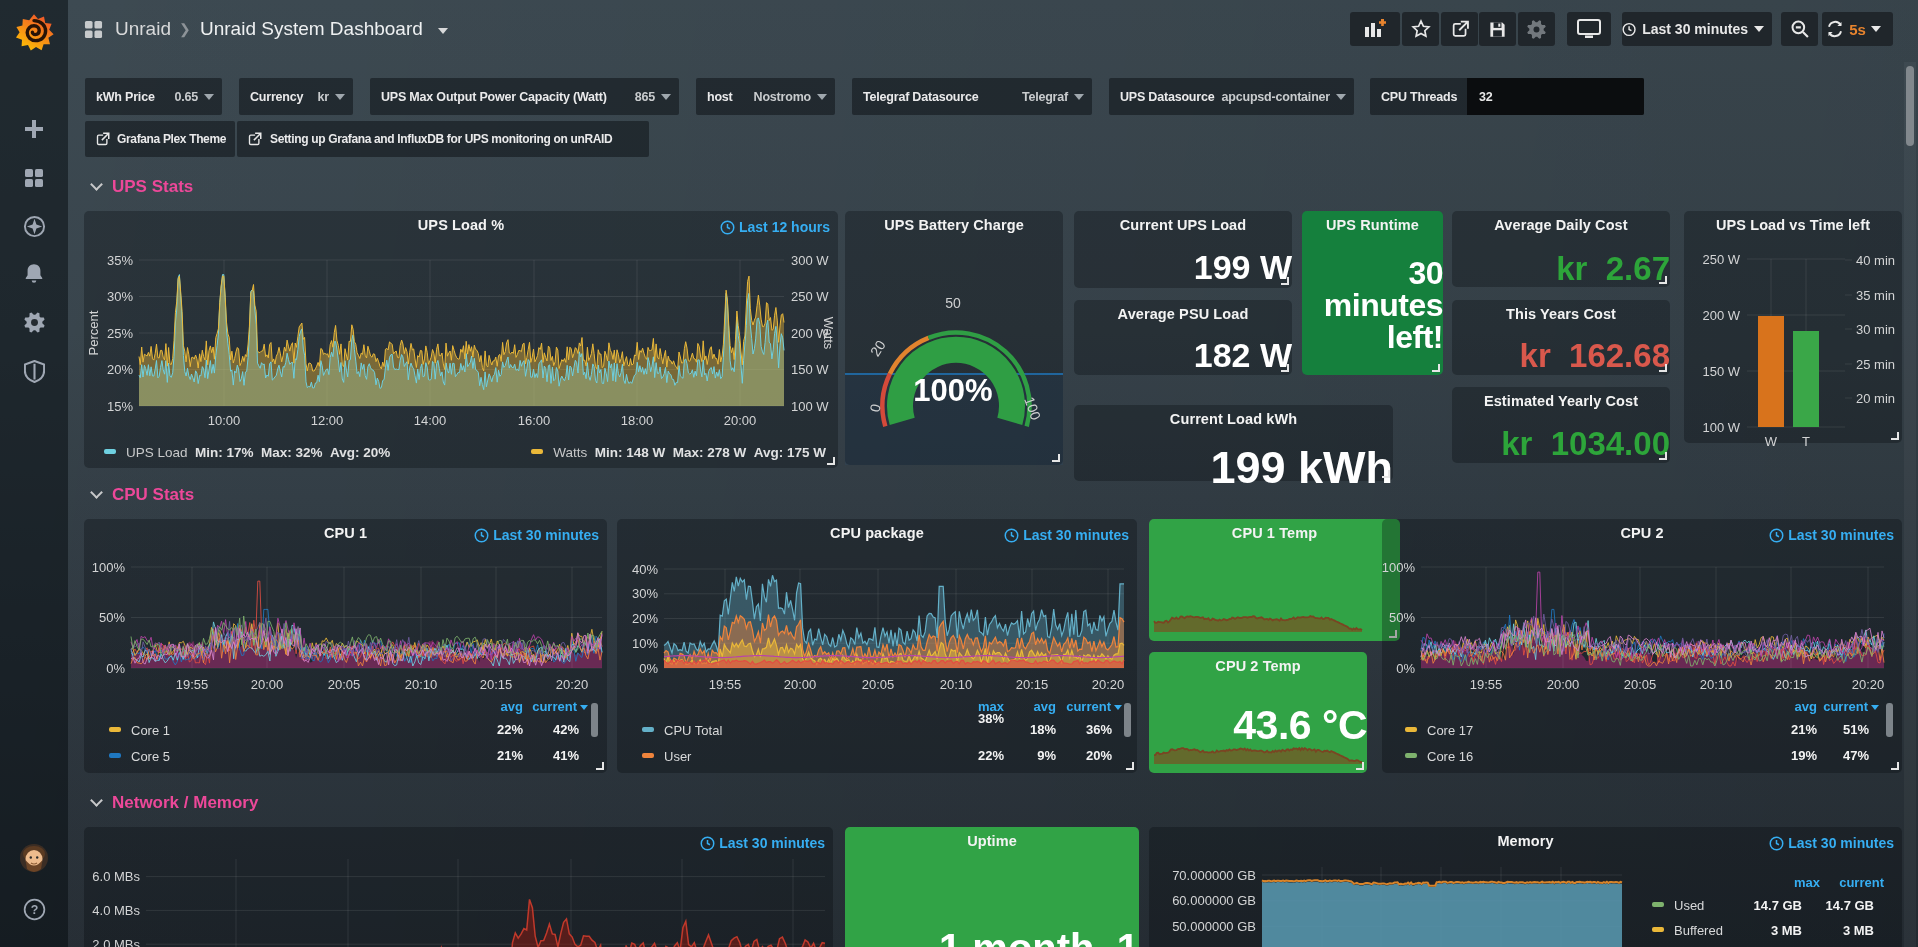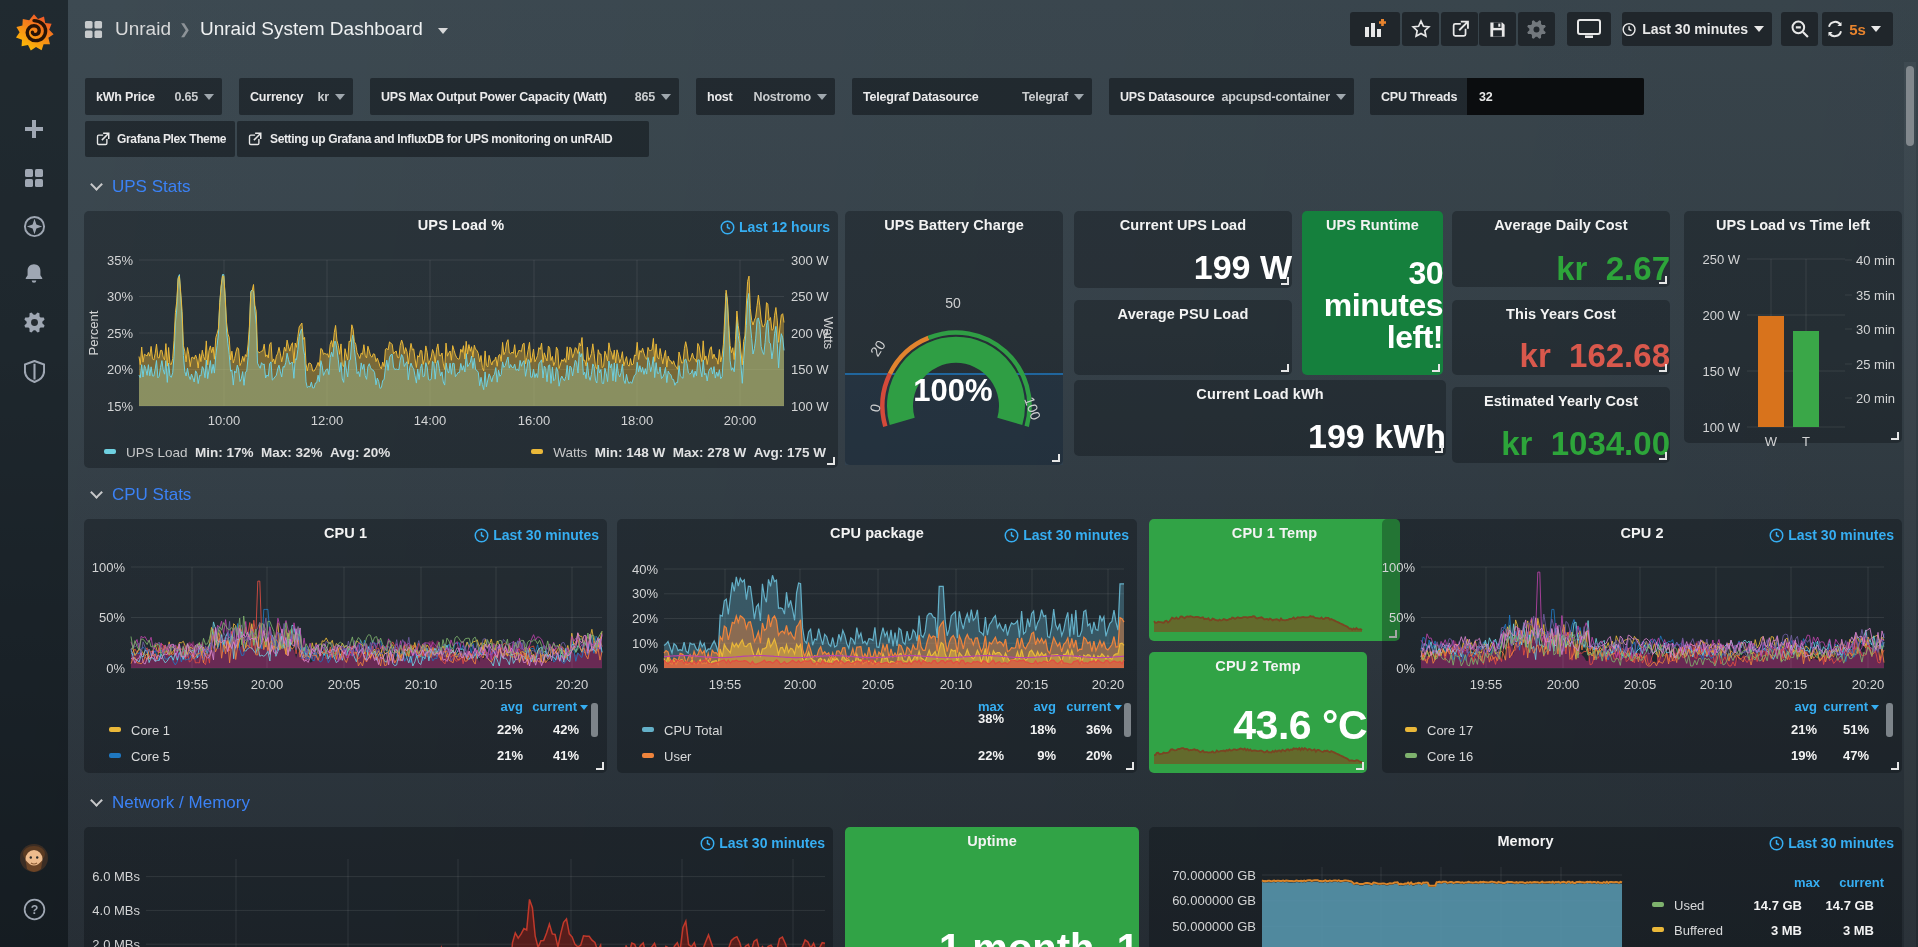--- a/index.html
+++ b/index.html
@@ -12,21 +12,21 @@
 .panel.green{background:#31a346}
 .panel.orange{background:#15803d}
 .ptitle{position:absolute;top:6px;left:0;right:0;text-align:center;font-size:14.5px;font-weight:bold;color:#f3f3f3;letter-spacing:0.1px}
 .trange{position:absolute;top:8px;right:8px;font-size:14px;font-weight:bold;color:#36aef2;display:flex;align-items:center;gap:4px}
 .ax{font-size:13px;fill:#d3d4d5;font-family:"Liberation Sans",sans-serif}
 .gl{stroke:rgba(255,255,255,0.09);stroke-width:1}
 .glab{font-size:14px;fill:#cfd0d1;font-family:"Liberation Sans",sans-serif}
 .gval{font-size:31px;font-weight:bold;fill:#fff;font-family:"Liberation Sans",sans-serif}
 .statv{position:absolute;left:0;right:0;text-align:right;font-weight:bold;color:#fff}
 .corner{position:absolute;right:3px;bottom:3px;width:8px;height:8px;border-right:2px solid #e6e6e6;border-bottom:2px solid #e6e6e6}
-.sechdr{position:absolute;font-size:17px;font-weight:normal;color:#3b82f6}
+.sechdr{position:absolute;font-size:17px;font-weight:bold;color:#ec4899}
 .chev{display:inline-block;width:9px;height:9px;border-left:2px solid #c8c9ca;border-bottom:2px solid #c8c9ca;transform:rotate(-45deg);margin-right:11px;position:relative;top:-3px}
 .varbox{position:absolute;height:37px;background:rgba(9,14,18,0.5);border-radius:2px;display:flex;align-items:center;font-size:12.5px;letter-spacing:-0.2px;font-weight:bold;white-space:nowrap}
 .varbox .lab{color:#eaeaeb;padding-left:11px}
 .varbox .val{color:#c9ccce;margin-left:auto}
 .caret{display:inline-block;width:0;height:0;border-left:5px solid transparent;border-right:5px solid transparent;border-top:6px solid #9fa7ad;margin-left:6px;margin-right:8px;flex:none}
 .linkbox{position:absolute;height:36px;background:rgba(9,14,18,0.5);border-radius:2px;display:flex;align-items:center;font-size:12px;letter-spacing:-0.35px;font-weight:bold;color:#eaeaeb;padding:0 10px;white-space:nowrap;overflow:hidden}
 .linkbox svg{flex:none}
 .navbtn{position:absolute;top:12px;height:34px;background:#20262b;border-radius:3px;display:flex;align-items:center;justify-content:center;color:#e8e8e8;white-space:nowrap}
 .legtbl{position:absolute;font-size:13px;color:#d8d9da;white-space:nowrap}
 .scaret{display:inline-block;width:0;height:0;border-left:4px solid transparent;border-right:4px solid transparent;border-top:5px solid #36aef2;margin-left:3px;position:relative;top:-1px}
@@ -274,30 +274,31 @@
 <div class="corner"></div>
 </div>
 
 <div class="panel" style="left:1074px;top:211px;width:218px;height:77px">
 <div class="ptitle">Current UPS Load</div>
 <div class="statv" style="top:37px;font-size:34px">199 W</div>
 <div class="corner"></div>
 </div>
 <div class="panel" style="left:1074px;top:300px;width:218px;height:75px">
 <div class="ptitle">Average PSU Load</div>
+<div class="statv" style="top:36px;font-size:34px">182 W</div>
 <div class="corner"></div>
 </div>
 <div class="panel orange" style="left:1302px;top:211px;width:141px;height:164px">
 <div class="ptitle">UPS Runtime</div>
 <div class="statv" style="top:46px;font-size:32px;line-height:32px;letter-spacing:-0.5px">30<br>minutes<br>left!</div>
 <div class="corner"></div>
 </div>
-<div class="panel" style="left:1074px;top:380px;width:372px;height:76px">
+<div class="panel" style="left:1074px;top:405px;width:319px;height:76px">
 <div class="ptitle">Current Load kWh</div>
-<div class="statv" style="top:37px;font-size:34px">199 kWh</div>
+<div class="statv" style="top:37px;font-size:45px">199 kWh</div>
 <div class="corner"></div>
 </div>
 
 <div class="panel" style="left:1452px;top:211px;width:218px;height:76px">
 <div class="ptitle">Average Daily Cost</div>
 <div class="statv" style="top:39px;font-size:33px;color:#2da53a">kr&nbsp;&nbsp;2.67</div>
 <div class="corner"></div>
 </div>
 <div class="panel" style="left:1452px;top:300px;width:218px;height:75px">
 <div class="ptitle">This Years Cost</div>

